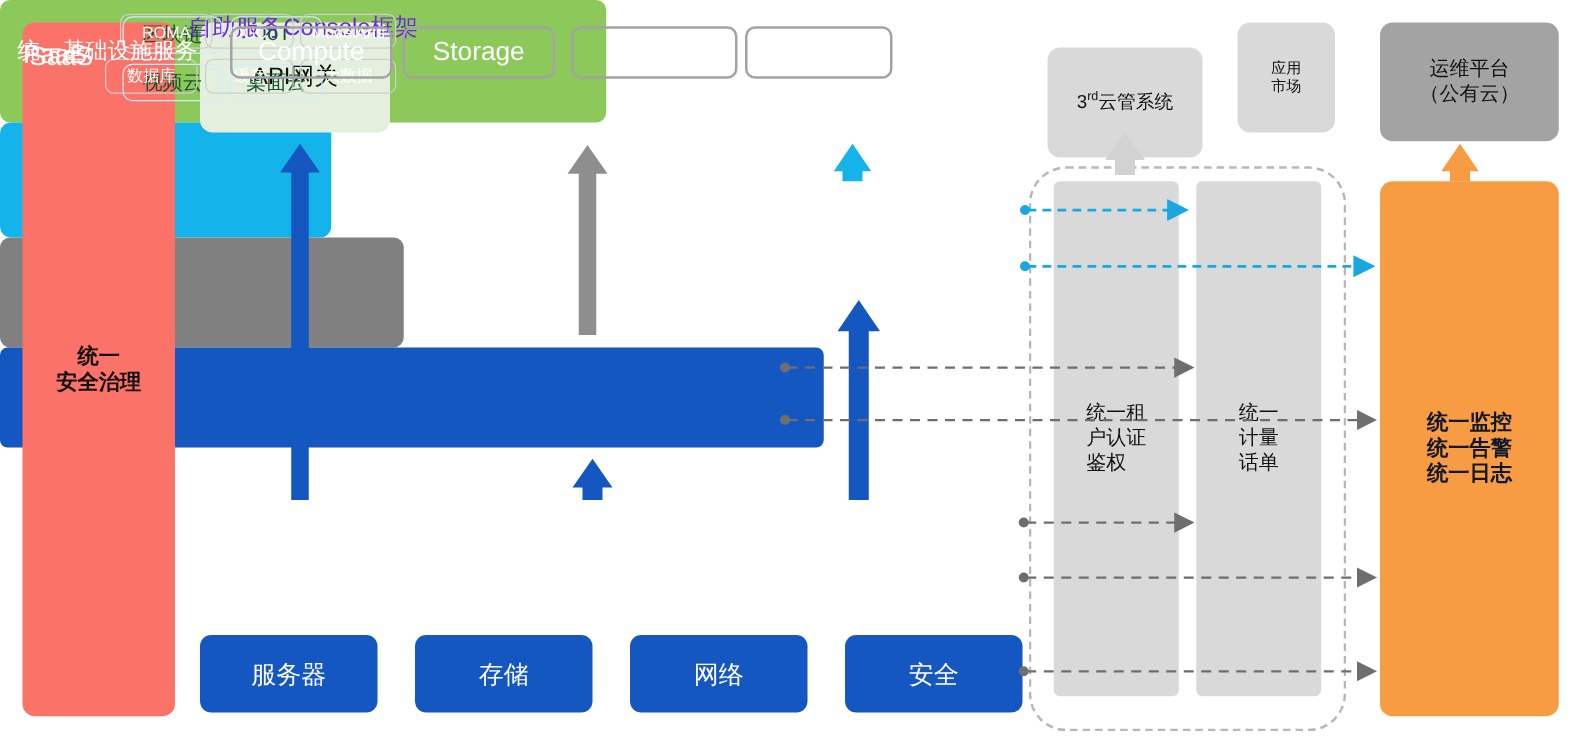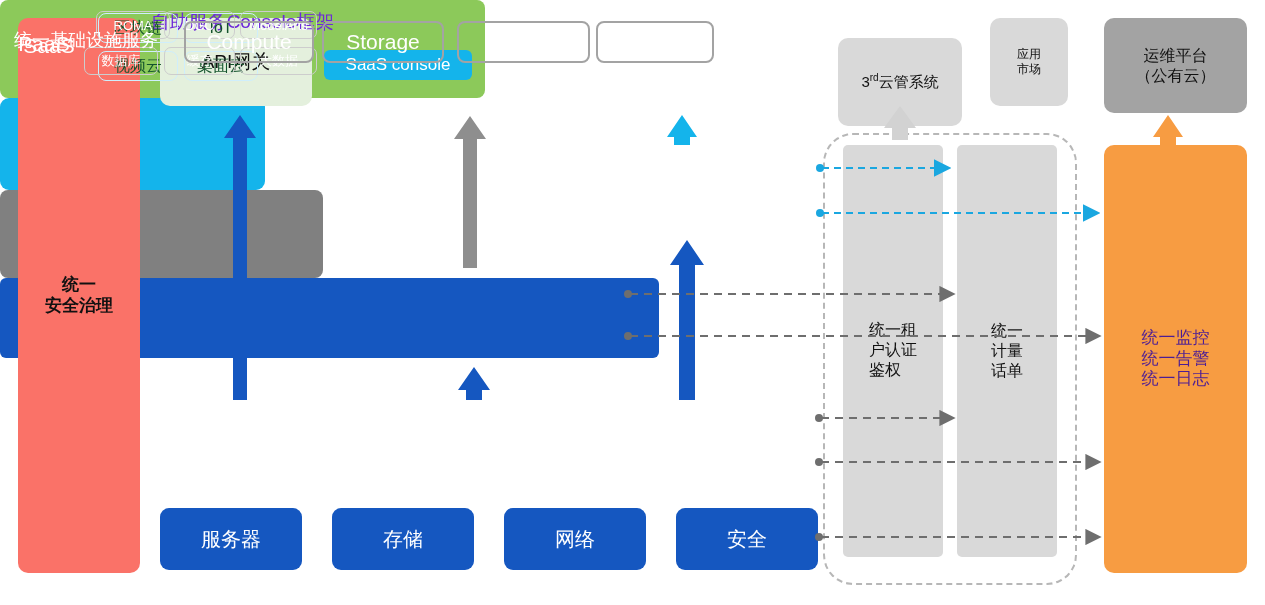--- a/index.html
+++ b/index.html
@@ -21,21 +21,21 @@
   #chip-iaas{left:12px;width:140px;background:#1557c0;}
   #chip-paas{left:168px;width:140px;background:#8e8e8e;}
   #chip-saas{left:324px;width:148px;background:#14b4eb;}
 
   
   #third{left:838px;top:18px;width:124px;height:88px;background:#d9d9d9;color:#111;font-size:15px;margin-top:20px;}
   #market{left:990px;top:18px;width:78px;height:88px;background:#d9d9d9;color:#111;font-size:12px;}
 
   
   #ops{left:1104px;top:18px;width:143px;height:95px;background:#a3a3a3;color:#111;font-size:16px;}
-  #opsbody{left:1104px;top:145px;width:143px;height:428px;background:#f79c42;color:#4c1d95;font-size:17px;font-weight:400;}
+  #opsbody{left:1104px;top:145px;width:143px;height:428px;background:#f79c42;color:#0f172a;font-size:17px;font-weight:700;}
 
   
   #saas{left:553px;top:145px;width:265px;height:92px;background:#14b4eb;border-radius:9px;}
   #saas-label{position:absolute;left:10px;top:0;height:92px;width:78px;display:flex;align-items:center;justify-content:center;color:#fff;font-size:21px;}
   .saas-chip{position:absolute;height:28px;border:1.6px solid #cfeefc;border-radius:8px;display:flex;align-items:center;justify-content:center;color:#14532d;font-size:16px;}
   #sc-blk{left:98px;top:13px;width:78px;}
   #sc-iot{left:184px;top:13px;width:72px;}
   #sc-vid{left:98px;top:51px;width:78px;}
   #sc-desk{left:184px;top:51px;width:72px;}
 
@@ -62,21 +62,21 @@
   
   .hw{position:absolute;top:508px;height:62px;background:#1557c0;border-radius:9px;display:flex;align-items:center;justify-content:center;color:#fff;font-size:20px;}
   #hw-server{left:160px;width:142px;}
   #hw-storage{left:332px;width:142px;}
   #hw-network{left:504px;width:142px;}
   #hw-security{left:676px;width:142px;}
 
   
   #dashed{position:absolute;left:823px;top:133px;width:254px;height:452px;border:2.6px dashed #b7b7b7;border-radius:30px;box-sizing:border-box;}
   .graycol{position:absolute;background:#d9d9d9;border-radius:5px;width:100px;top:145px;height:412px;display:flex;align-items:center;justify-content:center;color:#111;font-size:16px;line-height:1.25;}
-  #col-auth{left:843px;font-family:Liberation Mono, monospace;}
+  #col-auth{left:843px;}
   #col-meter{left:957px;}
 
   svg.arrows{position:absolute;left:0;top:0;width:1265px;height:605px;pointer-events:none;}
 </style>
 </head>
 <body>
 
 <div id="stage">
 
   <div class="box rnd" id="security">
@@ -85,21 +85,20 @@
       <div>安全治理</div>
     </div>
   </div>
 
   <div class="box rnd" id="apigw">
     <span>API网关</span>
   </div>
 
   <div id="console">
     <div id="console-title">自助服务Console框架</div>
-    <div class="con-chip" id="chip-saas">SaaS console</div>
   </div>
 
   <div class="box rnd" id="third">
     <span><span>3</span><sup style="font-size:10px">rd</sup><span>云管系统</span></span>
   </div>
 
   <div class="box rnd" id="market">
     <div>
       <div>应用</div>
       <div>市场</div>

